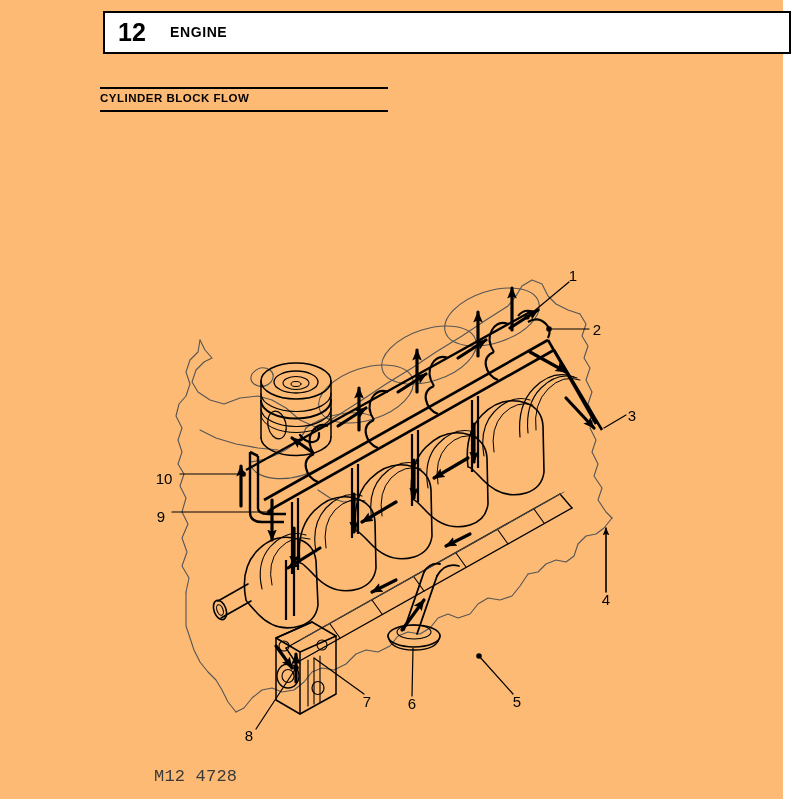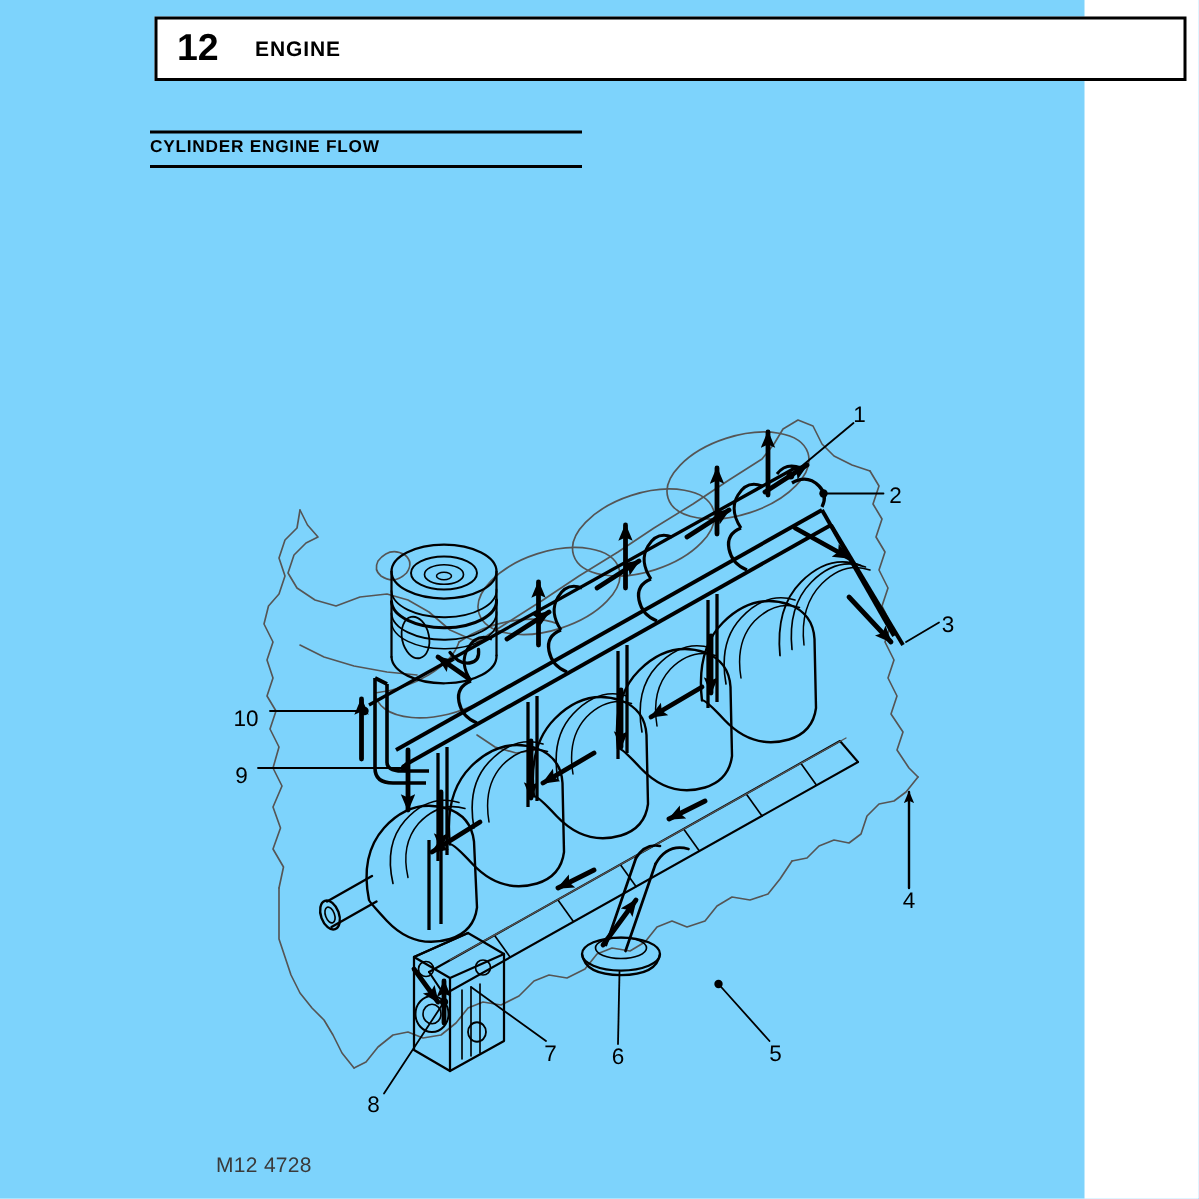--- a/index.html
+++ b/index.html
@@ -13,23 +13,23 @@
     height: 799px;
     position: relative;
     font-family: "Liberation Sans", sans-serif;
     color: #000000;
     overflow: hidden;
   }
 
   #page {
     position: absolute;
     left: 0; top: 0;
-    width: 723px;
+    width: 783px;
     height: 799px;
-    background: #7dd3fc;
+    background: #fdba74;
   }
 
   
   .header-bar {
     position: absolute;
     left: 103px;
     top: 11px;
     width: 688px;
     height: 43px;
     border: 2px solid #000000;
@@ -81,28 +81,28 @@
     left: 100px;
     top: 110px;
     width: 288px;
     height: 2px;
     background: #000000;
   }
 
   
   .footer-code {
     position: absolute;
-    left: 144px;
+    left: 154px;
     top: 769px;
-    font-size: 14px;
+    font-size: 17px;
     font-weight: normal;
     letter-spacing: 0.2px;
     line-height: 15px;
     color: #3a3a3a;
-    font-family: Liberation Sans, sans-serif;
+    font-family: Liberation Mono, monospace;
   }
 
   
   .figure-wrap {
     position: absolute;
     left: 0;
     top: 0;
     width: 799px;
     height: 799px;
     pointer-events: none;
@@ -118,21 +118,21 @@
 </head>
 <body>
 
 <div id="page">
 
   <div class="header-bar"></div>
   <div class="header-chapter">12</div>
   <div class="header-title">ENGINE</div>
 
   <div class="section-rule-top"></div>
-  <div class="section-label">CYLINDER ENGINE FLOW</div>
+  <div class="section-label">CYLINDER BLOCK FLOW</div>
   <div class="section-rule-bottom"></div>
 
   <div class="figure-wrap">
   <svg width="799" height="799" viewBox="0 0 799 799" xmlns="http://www.w3.org/2000/svg">
 
     <defs>
 
       <marker id="ah" markerWidth="9" markerHeight="9" refX="7.4" refY="3.4" orient="auto" markerUnits="userSpaceOnUse">
         <path d="M0,0 L8,3.4 L0,6.8 L1.6,3.4 Z" fill="#000"></path>
       </marker>

